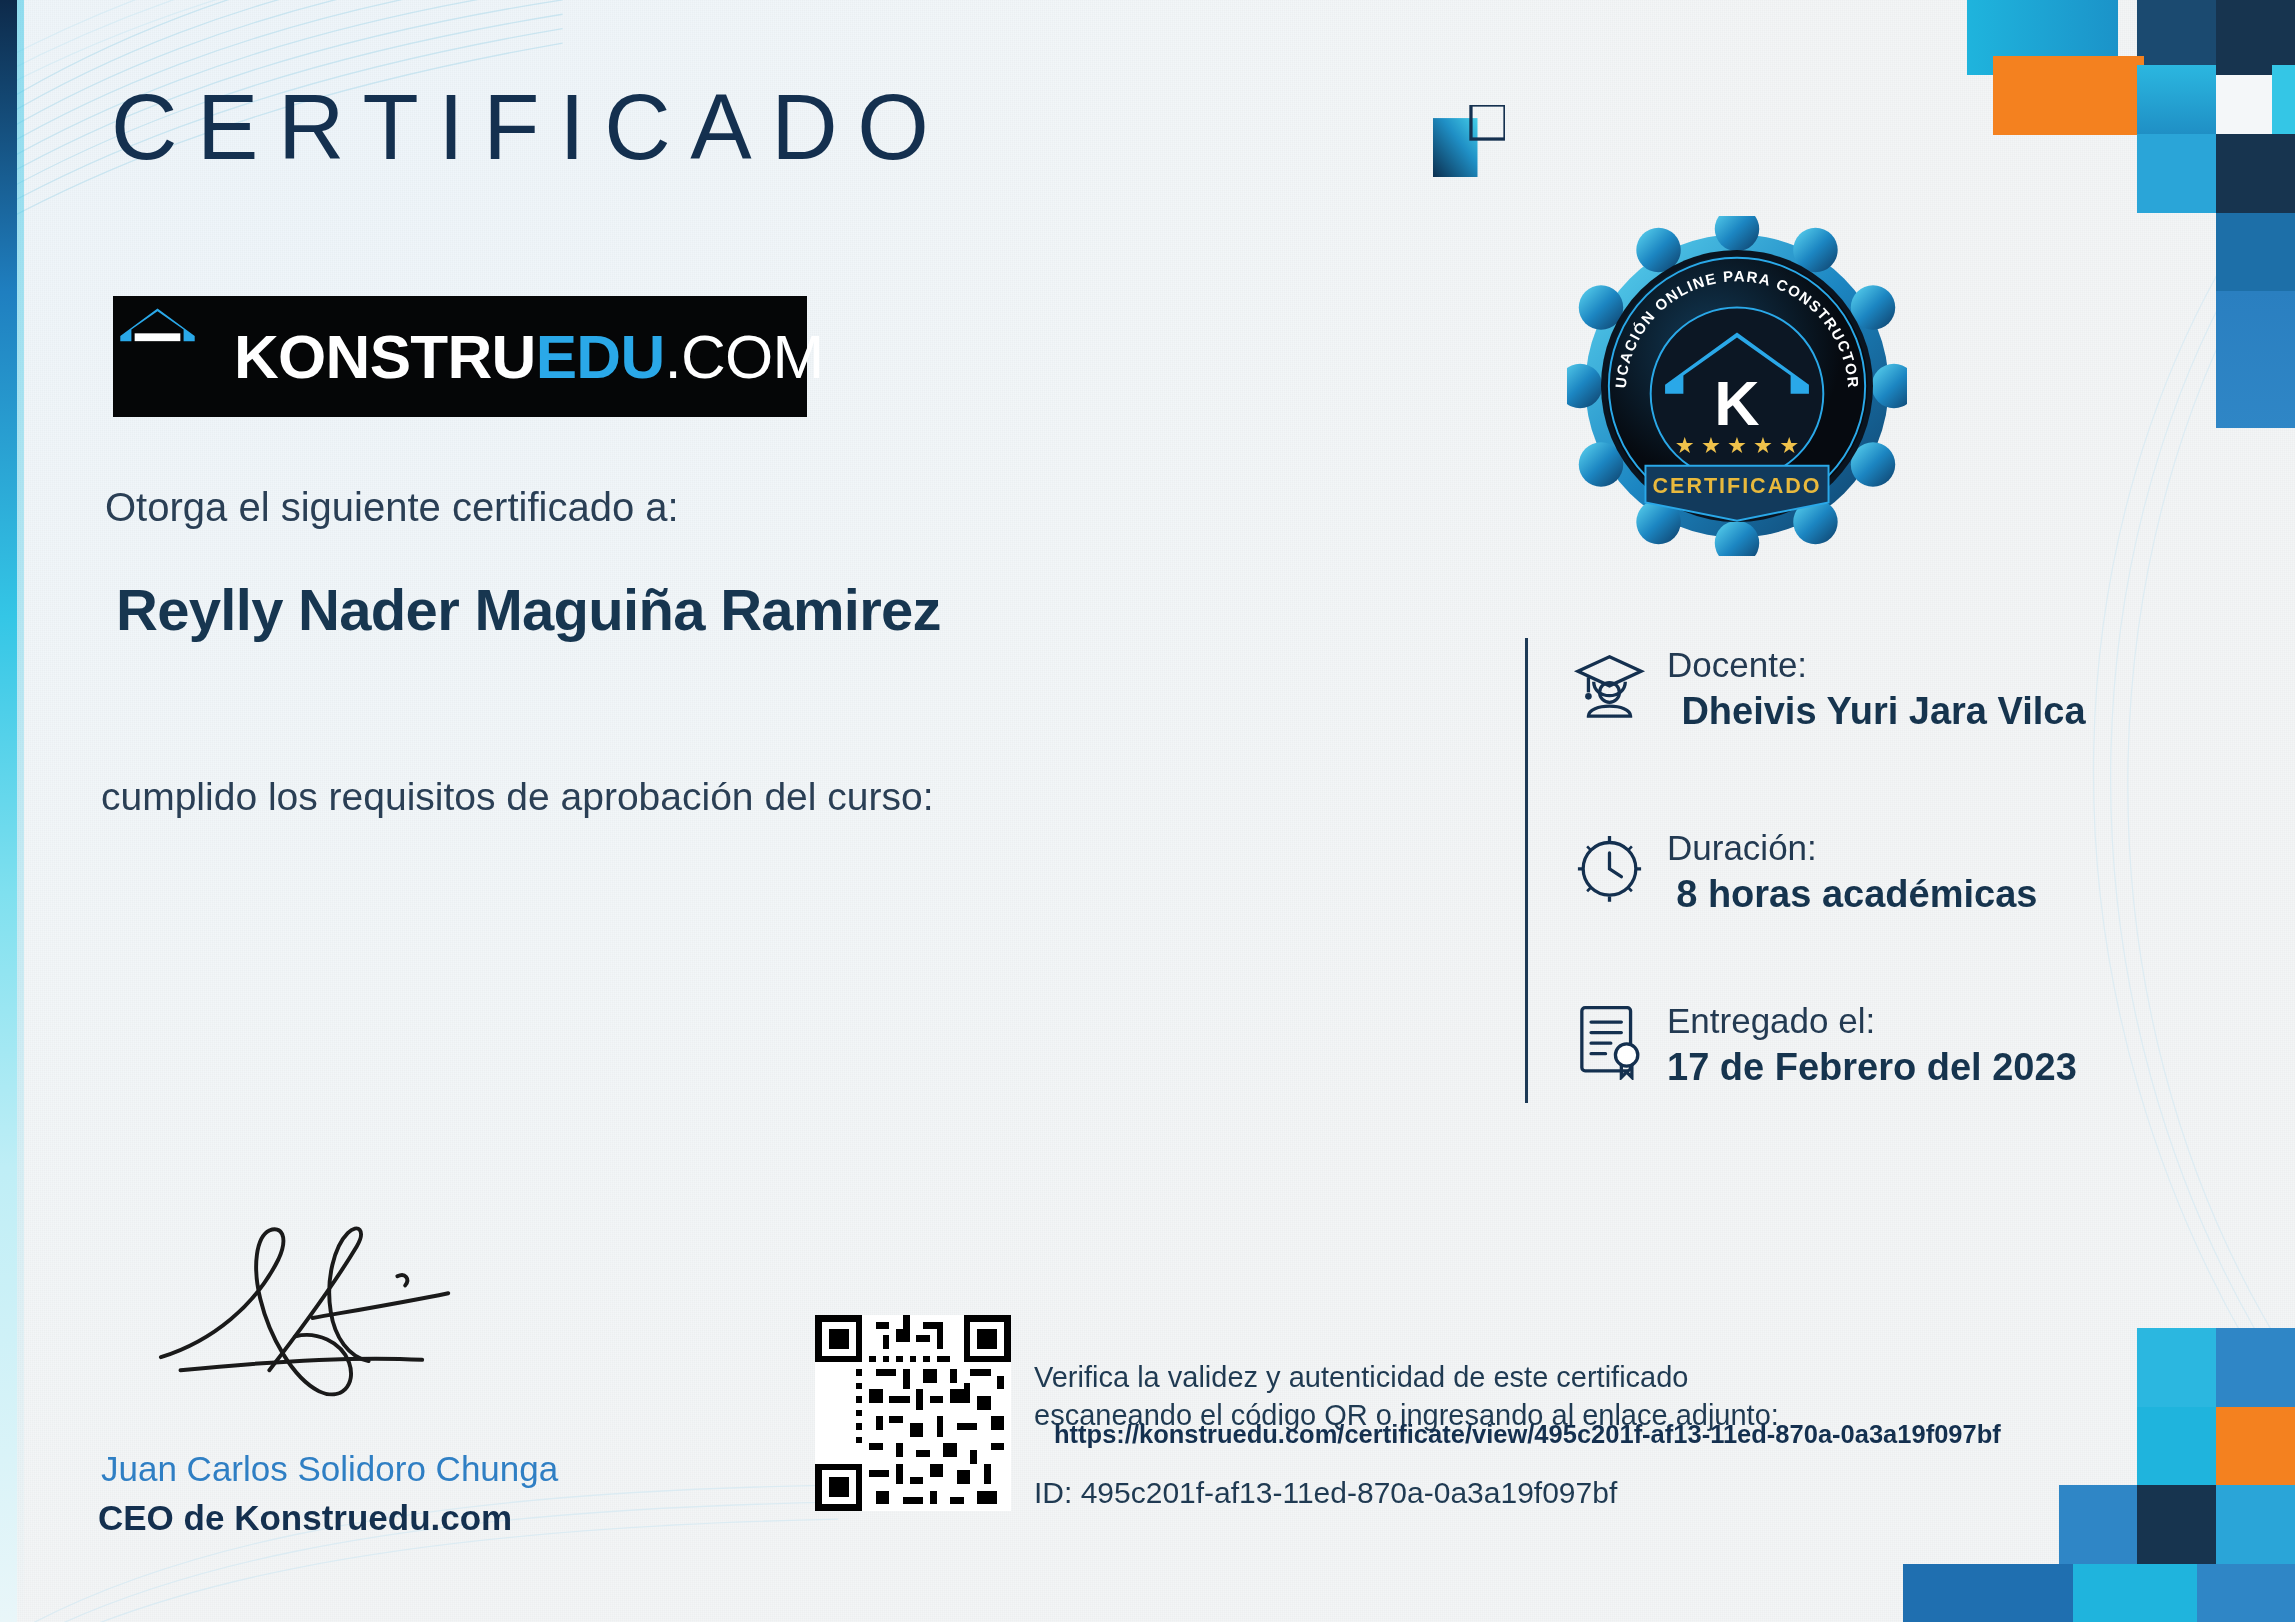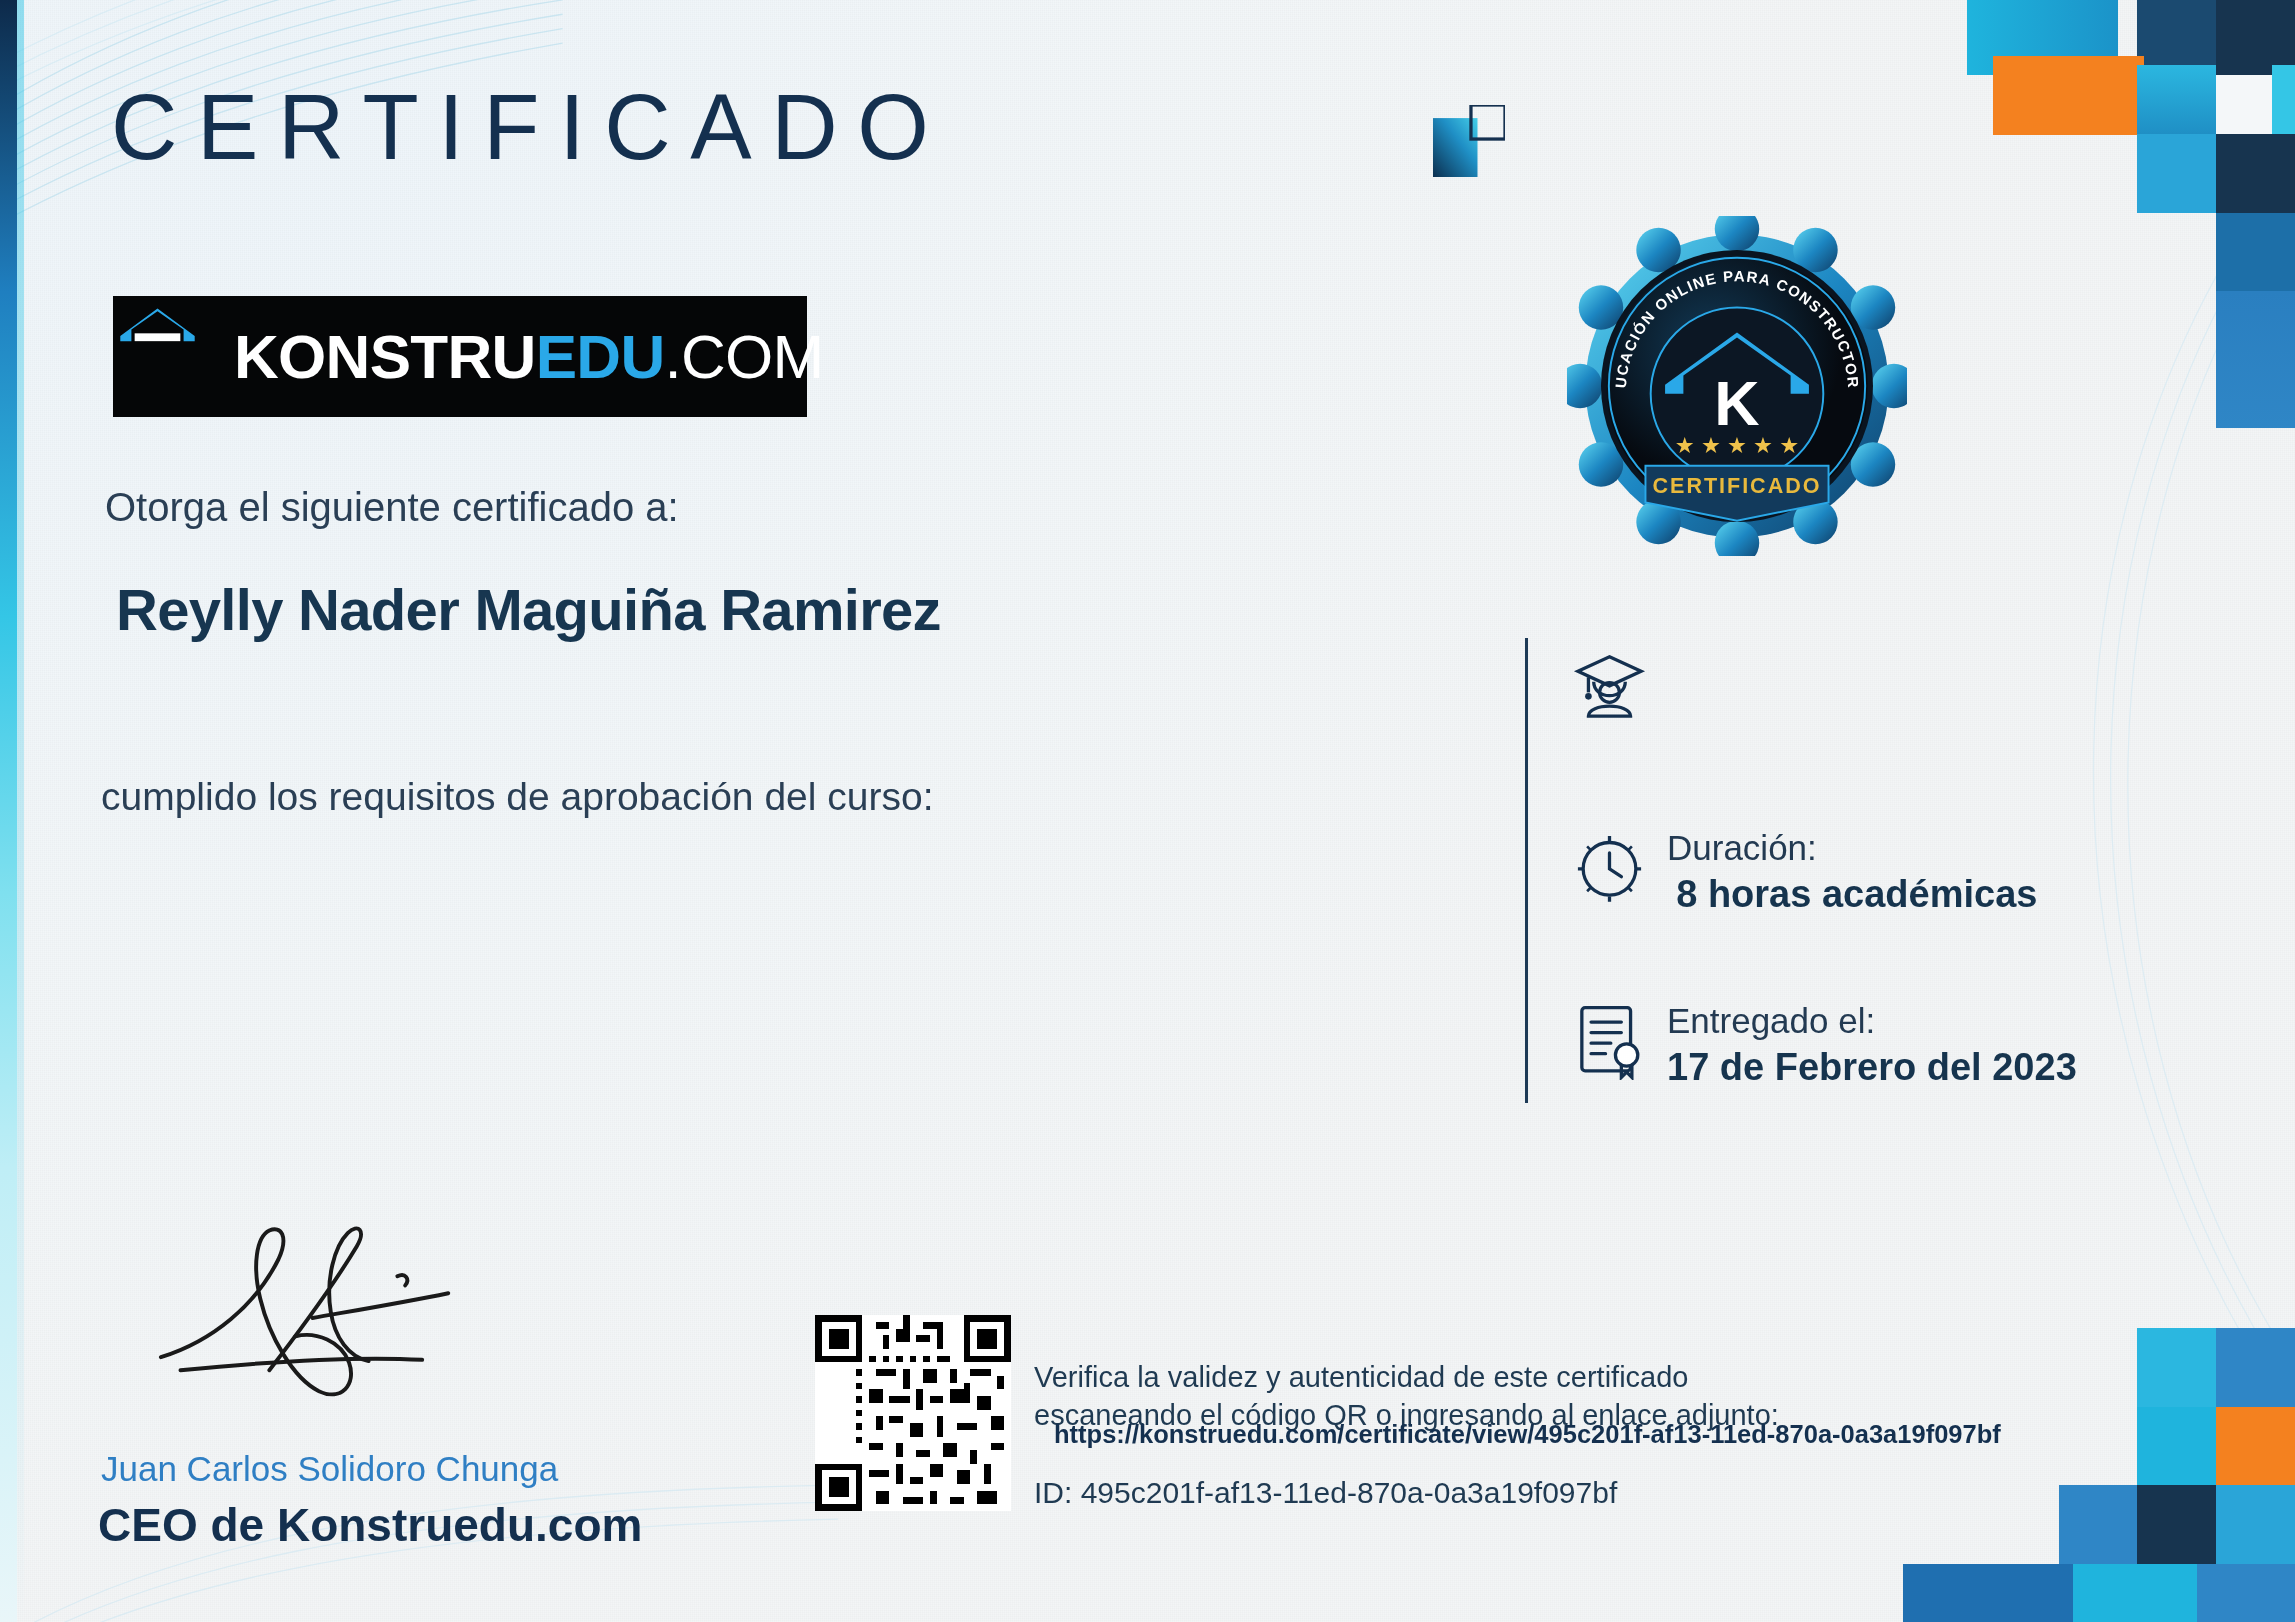--- a/index.html
+++ b/index.html
@@ -76,21 +76,21 @@
   .divider{
     position:absolute;left:1525px;top:638px;width:3.3px;height:465px;background:#1d3a56;
   }
   .info{position:absolute;left:1570px;}
   .info .ico{position:absolute;left:0;top:0;width:79px;height:79px;}
   .info .lbl{font-size:35px;color:#233a52;}
   .info .val{font-size:38px;color:#16344e;font-weight:700;margin-top:5.2px;}
   
   .sig{position:absolute;left:141px;top:1207px;width:497px;height:209px;}
   .sig-name{position:absolute;left:101px;top:1449px;font-size:35px;color:#2f7fc4;}
-  .sig-role{position:absolute;left:98px;top:1498px;font-size:46px;color:#14304f;font-weight:700;}
+  .sig-role{position:absolute;left:98px;top:1498px;font-size:35px;color:#14304f;font-weight:700;}
   
   .qr{position:absolute;left:815px;top:1315px;width:196px;height:196px;background:#fff;}
   .verify1{position:absolute;left:1034px;top:1358px;font-size:29px;color:#1f3a52;line-height:1.32;}
   .verify-url{position:absolute;left:1054px;top:1420px;font-size:25.5px;color:#14304f;font-weight:700;}
   .verify-id{position:absolute;left:1034px;top:1476px;font-size:30px;color:#1f3a52;}
   
   .seal{position:absolute;left:1567px;top:216px;width:340px;height:340px;}
 </style>
 </head>
 <body>
@@ -241,20 +241,24 @@
 
   <div class="info" style="top:645px;">
     <svg class="ico" viewBox="0 0 120 120">
       <path d="M60 18 L108 40 L60 62 L12 40 Z" fill="none" stroke="#14304f" stroke-width="5"></path>
       <path d="M28 49 L28 72" stroke="#14304f" stroke-width="5" fill="none"></path>
       <circle cx="28" cy="78" r="5" fill="#14304f"></circle>
       <path d="M36 56 C36 84 84 84 84 56" fill="none" stroke="#14304f" stroke-width="5"></path>
       <circle cx="60" cy="72" r="15" fill="none" stroke="#14304f" stroke-width="5"></circle>
       <path d="M28 108 C28 88 92 88 92 108 Z" fill="none" stroke="#14304f" stroke-width="5"></path>
     </svg>
+    <div style="margin-left:97px;">
+      <div class="lbl">Docente:</div>
+      <div class="val" style="margin-left:14.4px;">Dheivis Yuri Jara Vilca</div>
+    </div>
   </div>
 
   <div class="info" style="top:828px;">
     <svg class="ico" viewBox="0 0 120 120">
       <circle cx="60" cy="62" r="40" fill="none" stroke="#14304f" stroke-width="5"></circle>
       <path d="M60 38 L60 62 L78 74" fill="none" stroke="#14304f" stroke-width="5" stroke-linecap="round"></path>
       <path d="M60 12 L60 20 M108 62 L100 62 M60 112 L60 104 M12 62 L20 62" stroke="#14304f" stroke-width="5"></path>
       <path d="M26 28 L32 34 M94 28 L88 34 M26 96 L32 90 M94 96 L88 90" stroke="#14304f" stroke-width="4"></path>
     </svg>
     <div style="margin-left:97px;">

